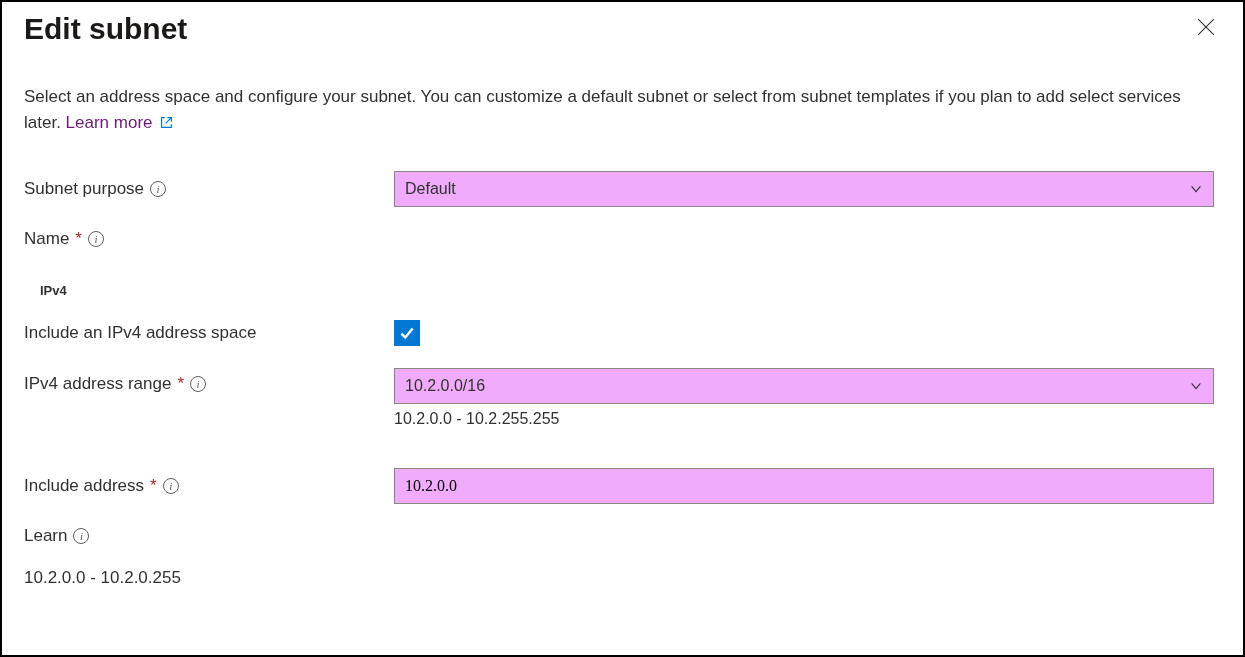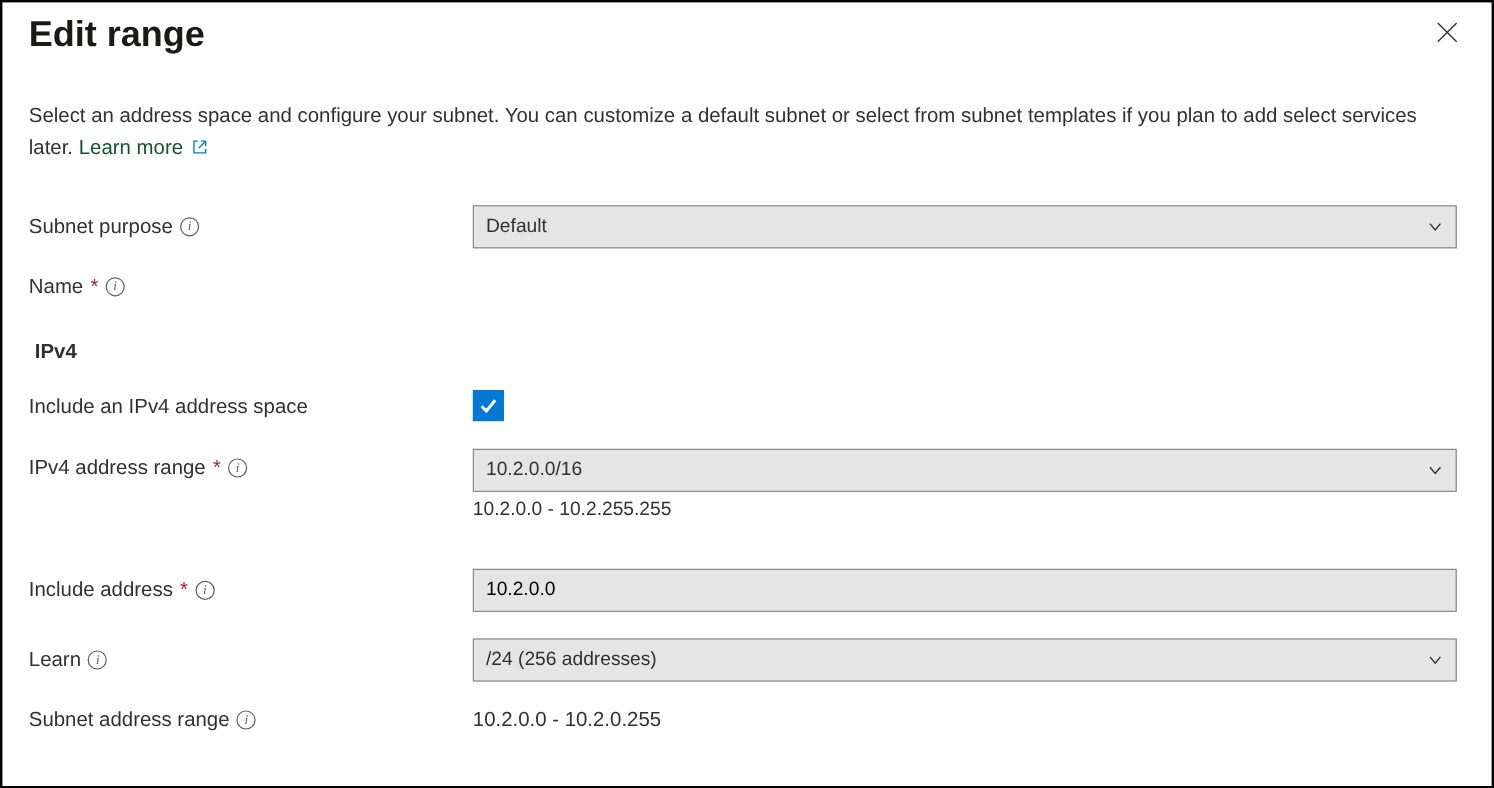--- a/index.html
+++ b/index.html
@@ -35,21 +35,21 @@
   }
   .close-btn svg { width: 18px; height: 18px; }
   .intro {
     font-size: 17px;
     line-height: 1.5;
     color: #323130;
     margin-bottom: 36px;
     max-width: 1180px;
   }
   .learn-link {
-    color: #14532d;
+    color: #701a75;
     text-decoration: none;
     cursor: pointer;
   }
   .learn-link svg { vertical-align: -1px; margin-left: 3px; }
   .form-row {
     display: flex;
     align-items: center;
     margin-bottom: 22px;
   }
   .label-col {
@@ -57,23 +57,23 @@
     font-size: 17px;
     display: flex;
     align-items: center;
     gap: 6px;
   }
   .control-col {
     flex: 1;
     max-width: 820px;
   }
   .section-heading {
-    font-size: 17px;
+    font-size: 13px;
     font-weight: 600;
-    margin: 18px 0 22px 5px;
+    margin: 18px 0 22px 16px;
   }
   .req-star { color: #a4262c; }
   .info-icon {
     display: inline-flex;
     width: 16px; height: 16px;
     border: 1px solid #605e5c;
     border-radius: 50%;
     font-size: 11px;
     font-family: "Segoe UI", sans-serif;
     align-items: center; justify-content: center;
@@ -81,29 +81,29 @@
     line-height: 1;
     cursor: default;
   }
   .info-icon::before { content: "i"; font-style: italic; font-family: Georgia, serif; font-size:11px; }
   .select-box, .text-input {
     width: 100%;
     height: 36px;
     border: 1px solid #8a8886;
     font-size: 16px;
     padding: 0 10px;
-    background: #e5e5e5;
+    background: #f0abfc;
     display: flex;
     align-items: center;
     justify-content: space-between;
     cursor: pointer;
   }
   .text-input {
     cursor: text;
-    font-family: Liberation Sans, sans-serif;
+    font-family: Liberation Serif, serif;
   }
   .chevron {
     width: 14px; height: 14px;
     flex-shrink: 0;
   }
   .name-row-wrapper {
     position: relative;
     align-items: flex-end;
   }
   .name-field {
@@ -144,21 +144,21 @@
   .value-text {
     font-size: 17px;
   }
 </style>
 </head>
 <body>
 
 <div class="panel">
 
   <div class="header-row">
-    <h1 class="page-title">Edit range</h1>
+    <h1 class="page-title">Edit subnet</h1>
     <button class="close-btn">
       <svg viewBox="0 0 16 16" stroke="#323130" stroke-width="1" fill="none">
         <line x1="1" y1="1" x2="15" y2="15"></line>
           <line x1="15" y1="1" x2="1" y2="15"></line>
       </svg>
     </button>
   </div>
 
   <div class="intro">
     <span>Select an address space and configure your subnet. You can customize a default subnet or select from subnet templates if you plan to add select services later.  </span>
@@ -236,33 +236,21 @@
     <div class="control-col">
       <input class="text-input" type="text" value="10.2.0.0" style="">
     </div>
   </div>
 
   <div class="form-row">
     <div class="label-col">
       <span>Learn</span>
       <span class="info-icon"></span>
     </div>
-    <div class="control-col">
-      <div class="select-box">
-        <span>/24 (256 addresses)</span>
-        <svg class="chevron" viewBox="0 0 16 16" fill="none" stroke="#323130" stroke-width="1.3">
-            <polyline points="3,5 8,11 13,5"></polyline>
-          </svg>
-      </div>
-    </div>
   </div>
 
   <div class="form-row" style="margin-bottom:0;">
-    <div class="label-col">
-      <span>Subnet address range</span>
-      <span class="info-icon"></span>
-    </div>
     <div class="control-col">
       <span class="value-text">10.2.0.0 - 10.2.0.255</span>
     </div>
   </div>
 
 </div>
 
 </body></html>

